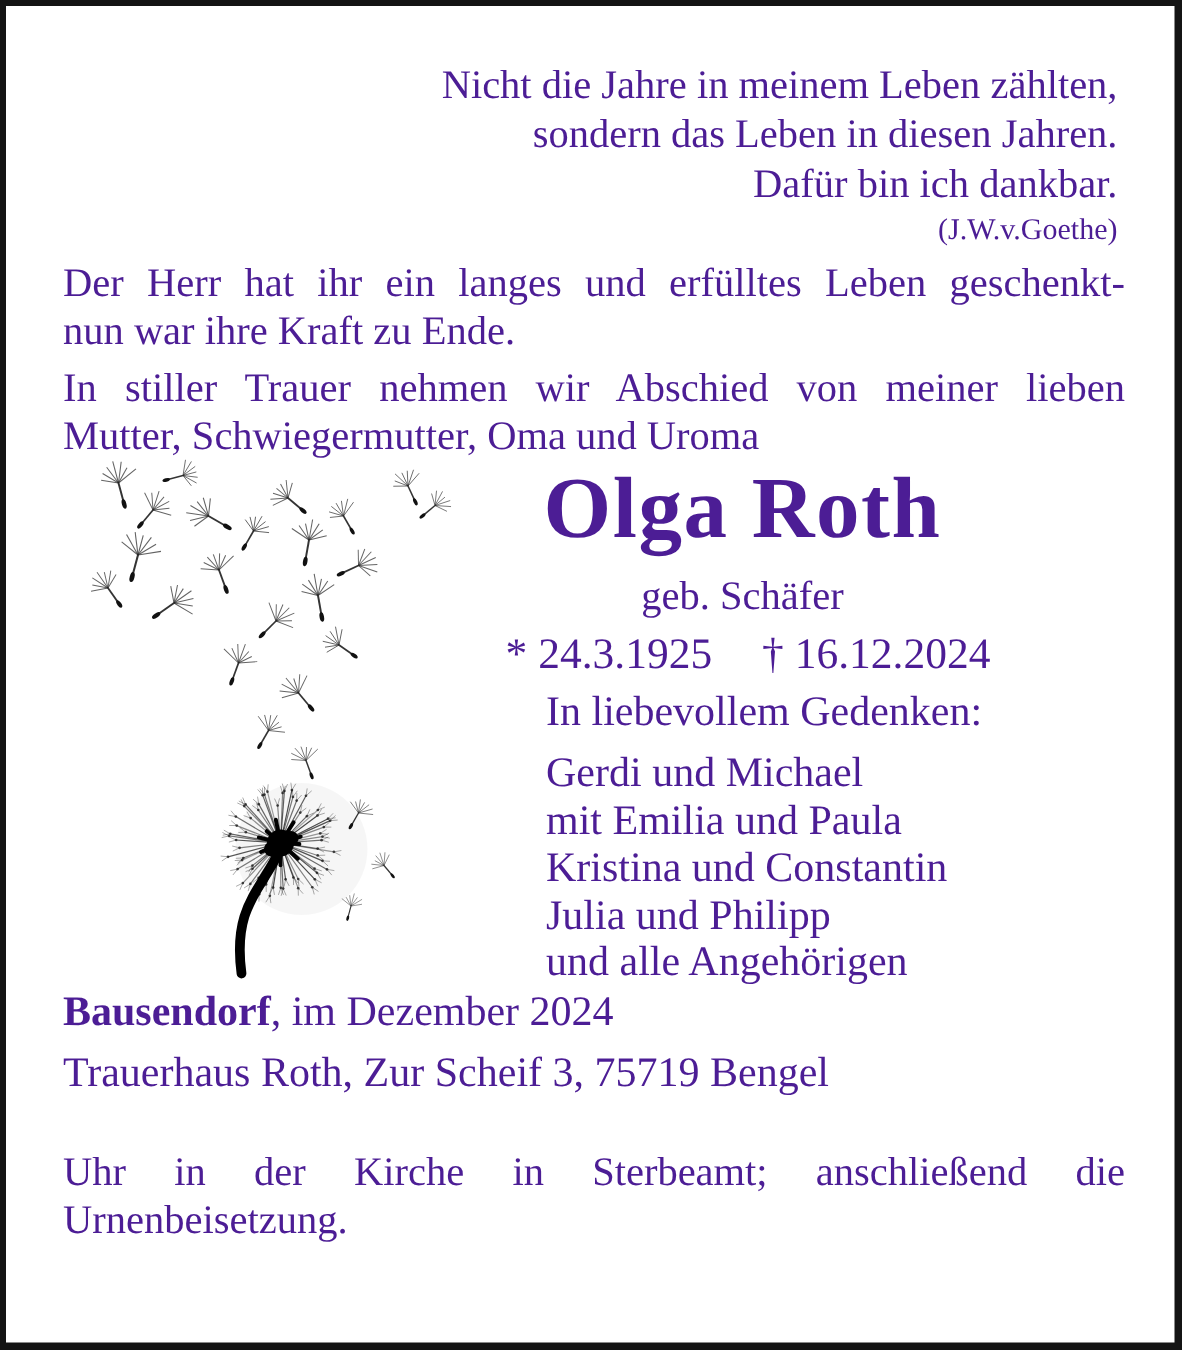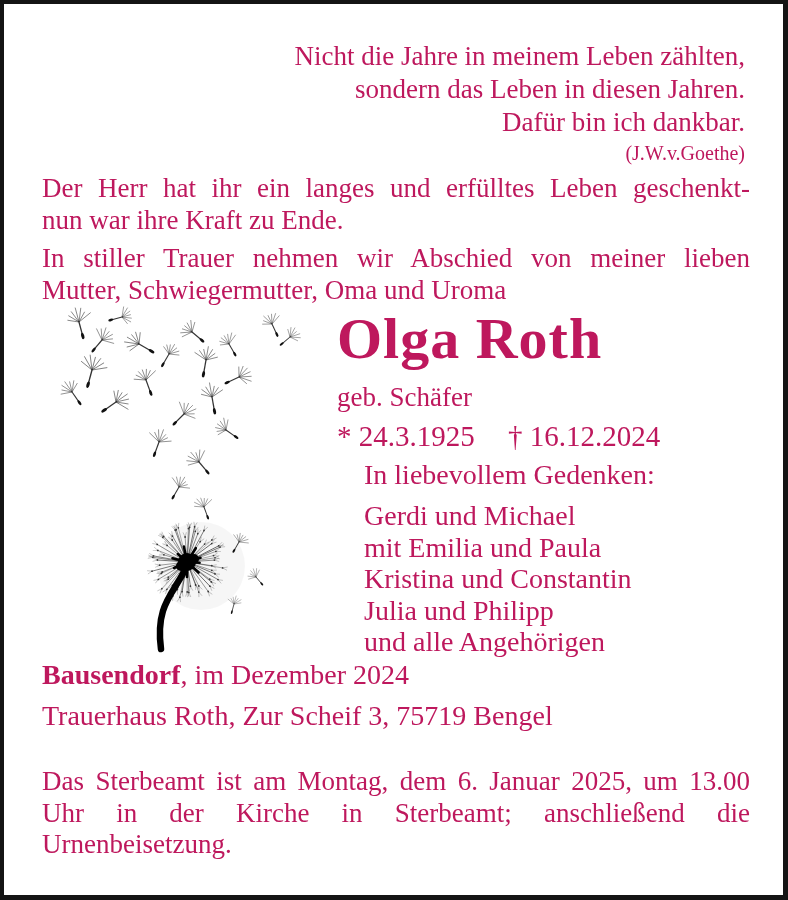--- a/index.html
+++ b/index.html
@@ -9,21 +9,21 @@
     width: 788px;
     height: 900px;
     margin: 0 auto;
     background: #ffffff;
     border-top: 4px solid #141414;
     border-left: 4px solid #141414;
     border-right: 5px solid #141414;
     border-bottom: 5px solid #141414;
     overflow: hidden;
     font-family: "Liberation Serif", serif;
-    color: #be185d;
+    color: #4c1d95;
   }
   .quote-block {
     position: absolute;
     top: 36px;
     right: 38px;
     left: 60px;
     text-align: right;
     font-size: 27px;
     line-height: 33px;
   }
@@ -45,21 +45,21 @@
     text-align: justify;
     text-align-last: justify;
     overflow: hidden;
     white-space: normal;
   }
   .name-block {
     position: absolute;
     left: 333px;
     top: 304px;
     width: 316px;
-    text-align: left;
+    text-align: center;
   }
   .deceased-name {
     font-size: 58px;
     font-weight: bold;
     line-height: 62px;
     letter-spacing: 1px;
   }
   .birth-name {
     font-size: 27px;
     line-height: 30px;
@@ -691,18 +691,17 @@
 
   <div class="place-date-line">
     <span class="place-name">Bausendorf</span><span>, im Dezember 2024</span>
   </div>
 
   <div class="address-block">
     <div>Trauerhaus Roth, Zur Scheif 3, 75719 Bengel</div>
   </div>
 
   <div class="service-block">
-    <div class="line-justify">Das Sterbeamt ist am Montag, dem 6. Januar 2025, um 13.00</div>
     <div class="line-justify">Uhr in der Kirche in Sterbeamt; anschließend die</div>
     <div>Urnenbeisetzung.</div>
   </div>
 
 </div>
 
 </body></html>

